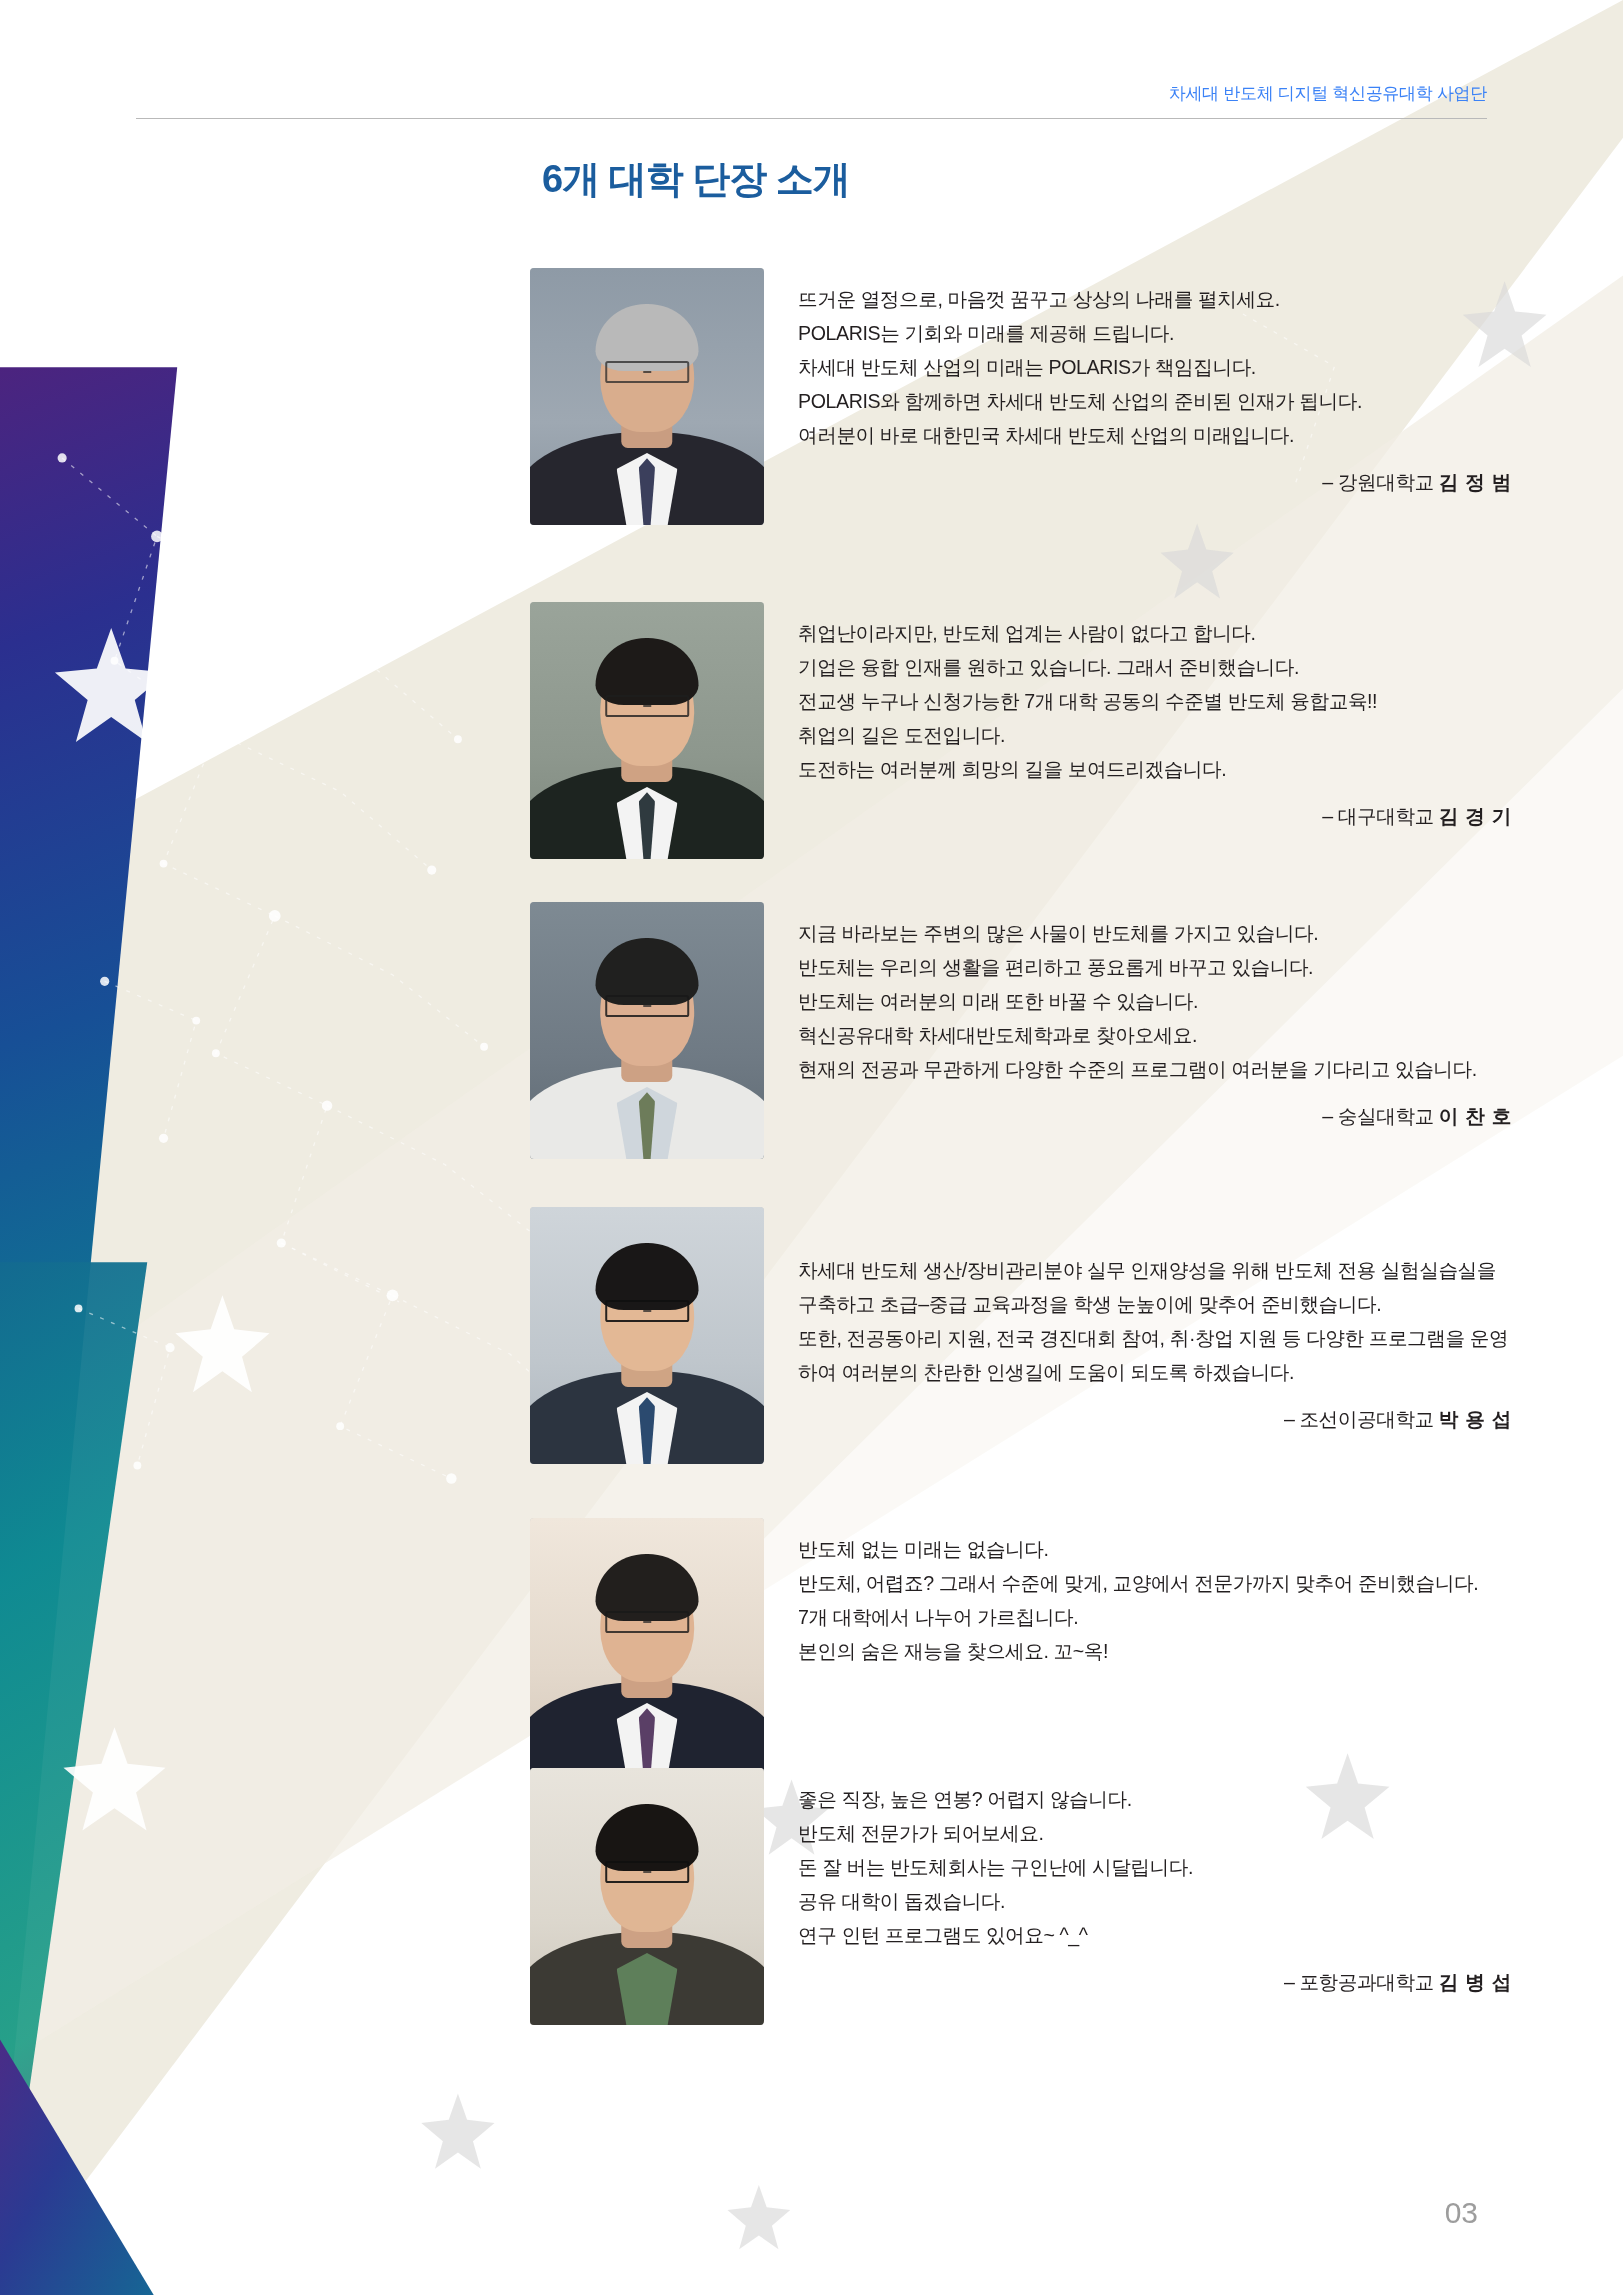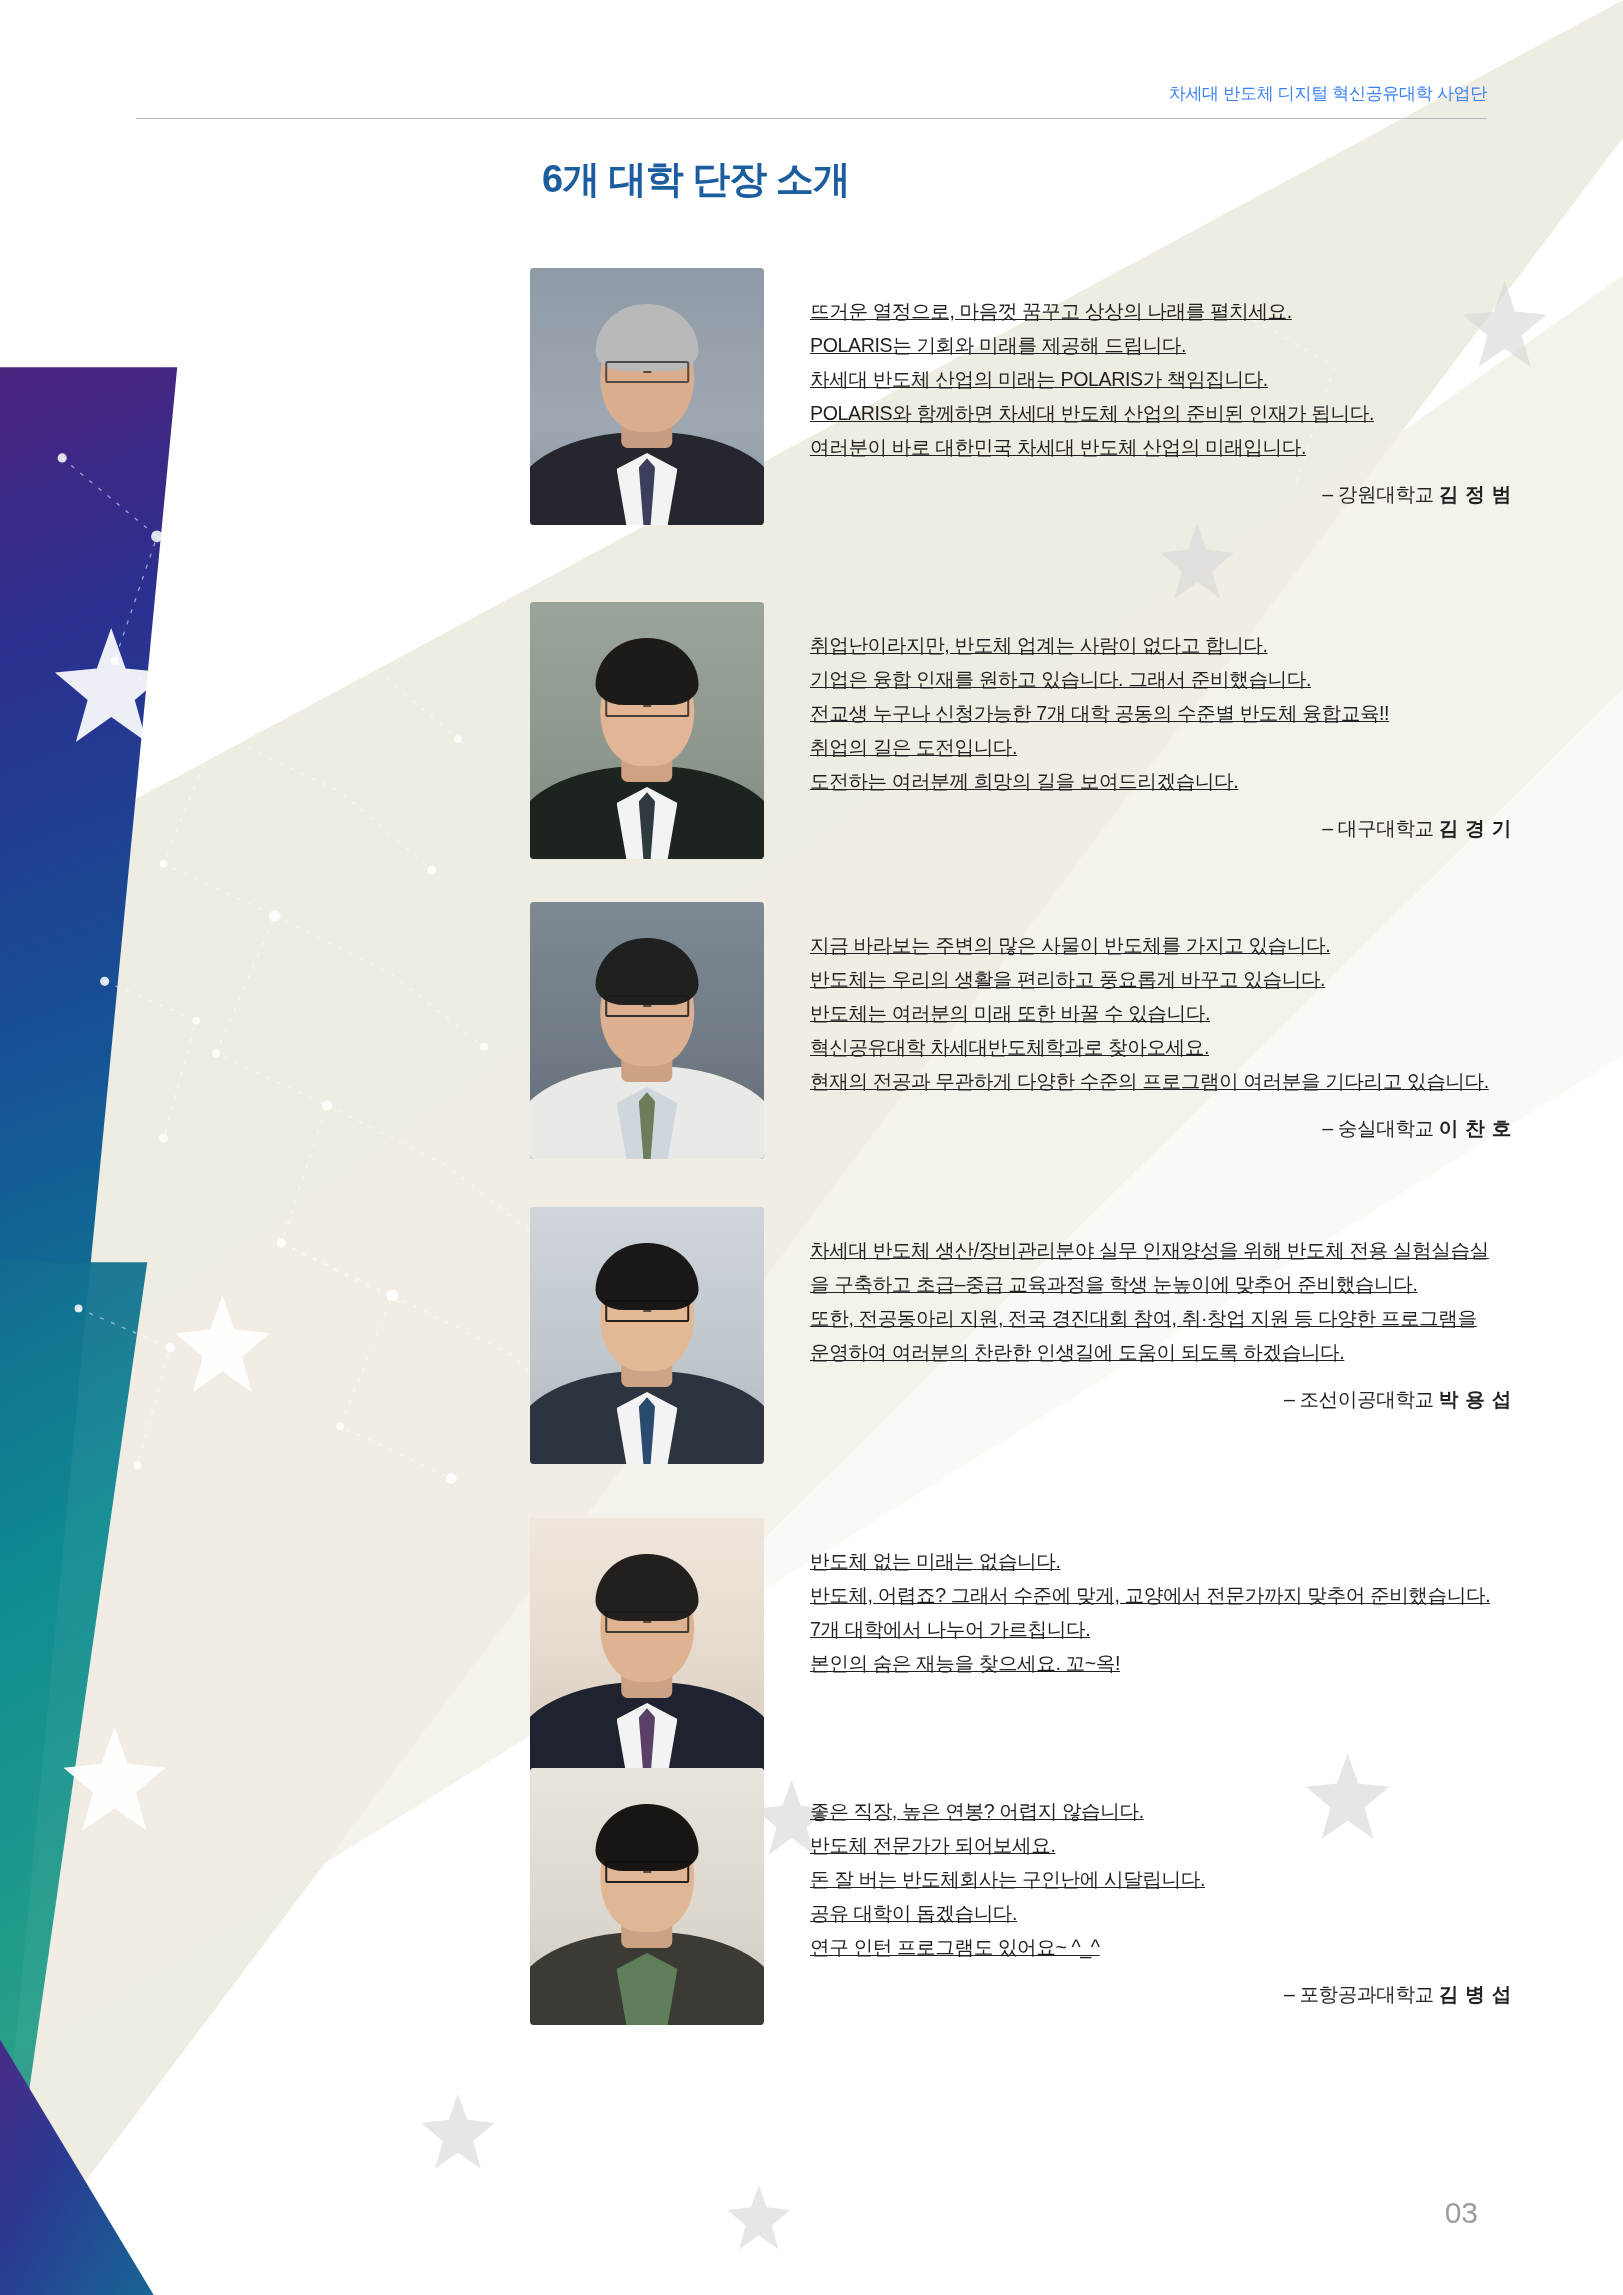--- a/index.html
+++ b/index.html
@@ -251,27 +251,26 @@
     height: 28%;
     background: #f3f3f3;
     clip-path: polygon(50% 0%, 100% 22%, 84% 100%, 16% 100%, 0% 22%);
   }
 
   .quote {
     flex: 1 1 auto;
     padding-top: 14.4px;
   }
   .quote p {
-    margin: 12px;
+    margin: 0;
     font-size: 19.6px;
     line-height: 34px;
     color: #231f20;
     letter-spacing: -0.4px;
     white-space: pre-line;
-    text-decoration: underline;
   }
   .attribution {
     margin-top: 17px;
     text-align: right;
     font-size: 19.6px;
     color: #231f20;
     letter-spacing: -0.4px;
   }
   .attribution .nm {
     font-weight: bold;
@@ -433,21 +432,21 @@
 혁신공유대학 차세대반도체학과로 찾아오세요.
 현재의 전공과 무관하게 다양한 수준의 프로그램이 여러분을 기다리고 있습니다.</p>
       <div class="attribution">
         <span>–</span>
         <span>숭실대학교</span>
         <span class="nm">이 찬 호</span>
       </div>
     </div>
   </div>
 
-  <div class="person" style="top:1207px;">
+  <div class="person" style="top:1207px;align-items:center;">
     <div class="photo">
       <div class="sky" style="background:linear-gradient(180deg,#cfd5da 0%,#bfc6cc 60%,#aeb6bd 100%);"></div>
       <div class="shoulders" style="background:#2c3440;"></div>
       <div class="shirt"></div>
       <div class="tie" style="background:#2b4a6f;"></div>
       <div class="neck" style="background:#cfa484;"></div>
       <div class="head" style="background:#e3b895;"></div>
       <div class="hair" style="background:#191717;"></div>
       <div class="glasses" style="border-color:rgba(15,15,15,.9);"></div>
     </div>

